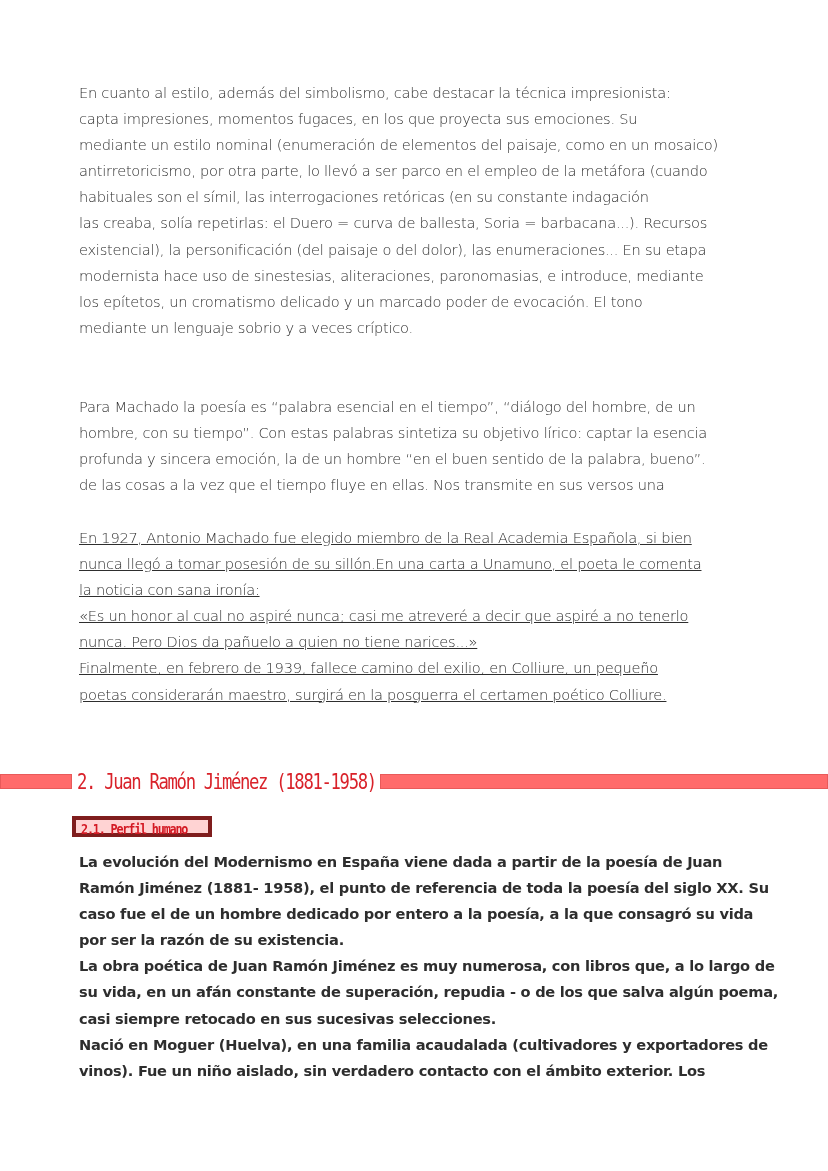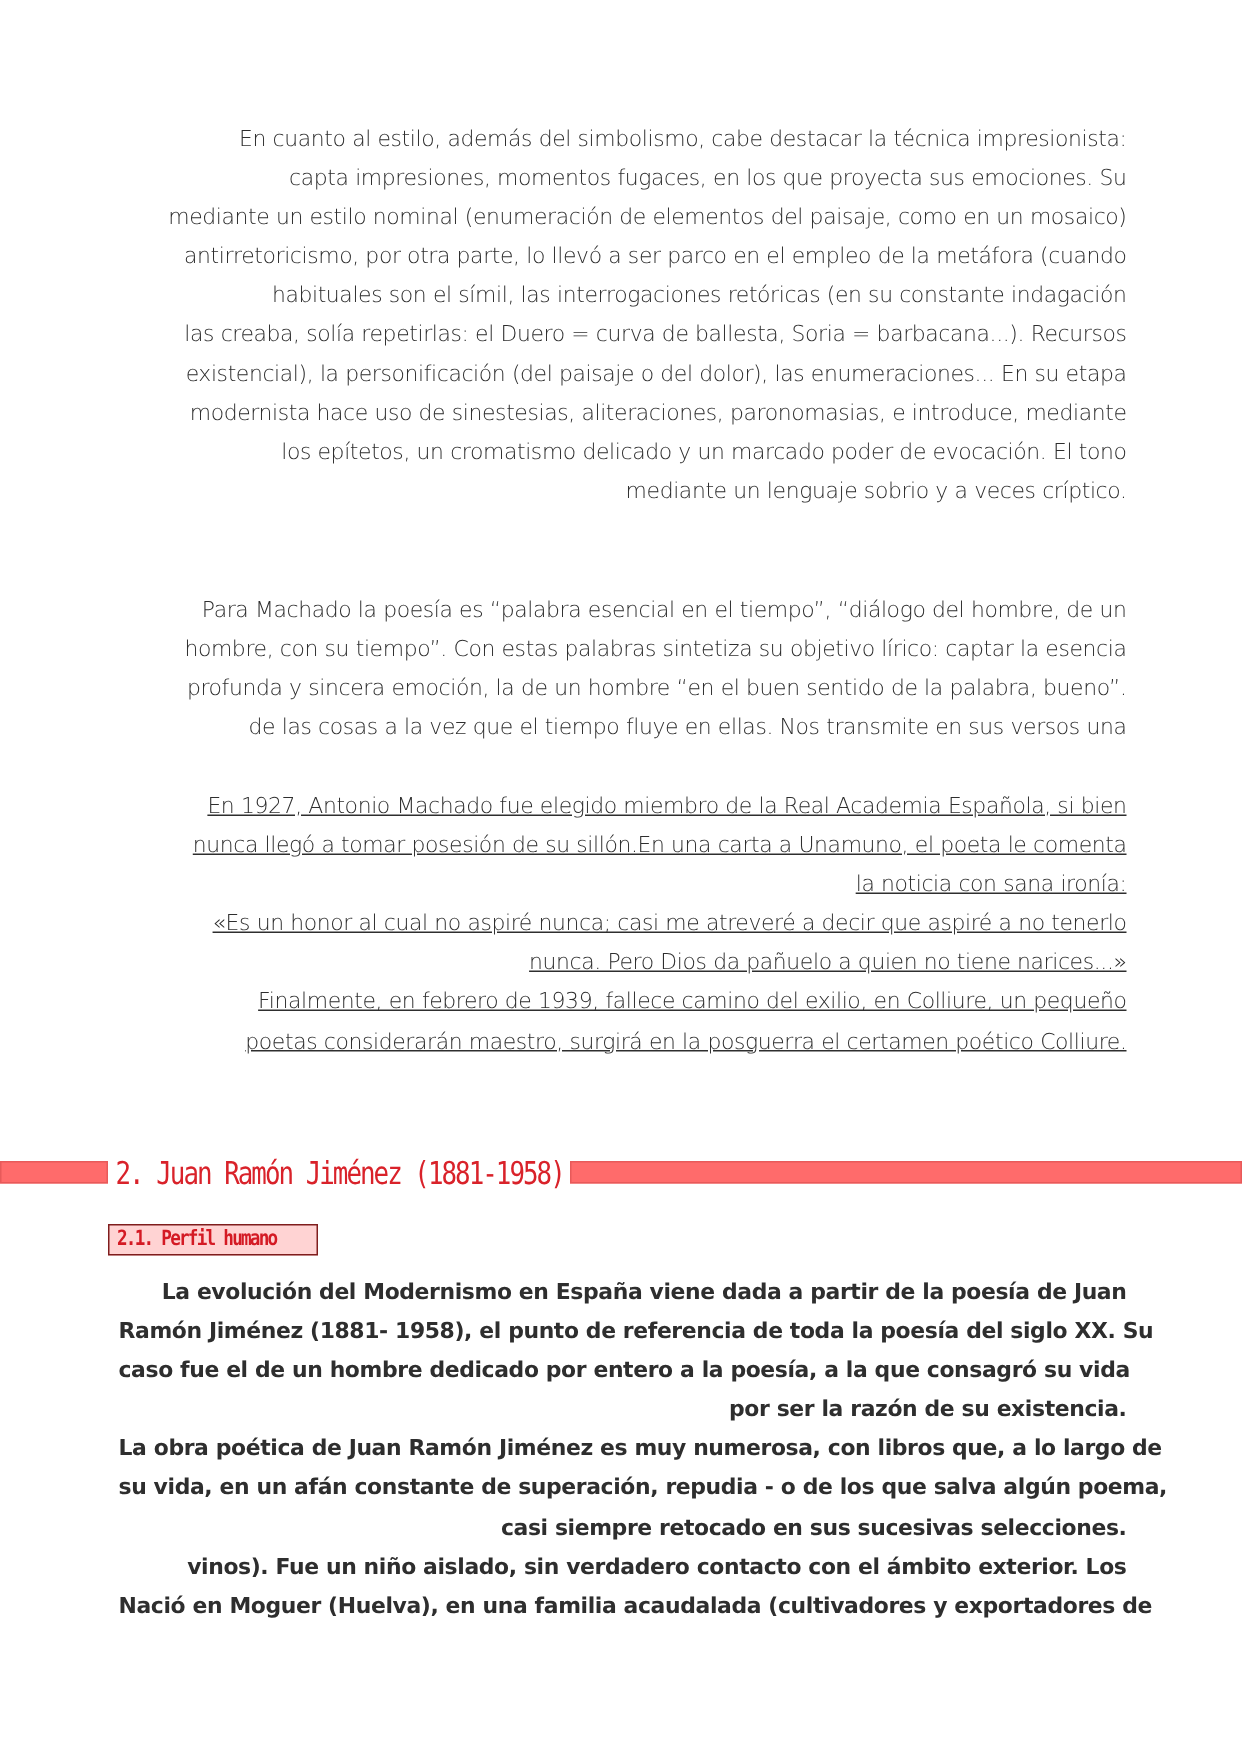--- a/index.html
+++ b/index.html
@@ -27,21 +27,20 @@
       left: 79px;
       width: 672px;
       font-family: "DejaVu Sans", sans-serif;
       font-size: 14.6px;
       line-height: 26.1px;
       letter-spacing: -0.25px;
       word-spacing: 0px;
       color: #2e2e2e;
       font-weight: 300;
       margin: 0;
-      text-align: right;
     }
     .line {
       display: block;
       white-space: nowrap;
     }
     .heading-row {
       position: absolute;
       left: 0;
       top: 768px;
       width: 752px;
@@ -81,21 +80,21 @@
       transform: scaleX(0.82);
       transform-origin: left center;
     }
     .subheading {
       position: absolute;
       left: 72px;
       top: 816px;
       width: 140px;
       height: 21px;
       background: #ffd3d3;
-      border: 1px solid #7f1d1d;
+      border: 4px solid #7f1d1d;
       box-sizing: border-box;
     }
     .subheading-text {
       position: absolute;
       left: 5px;
       top: 0px;
       font-family: "DejaVu Sans Mono", monospace;
       font-weight: bold;
       font-size: 14px;
       line-height: 19px;
@@ -152,17 +151,17 @@
   </div>
 
   <div class="para" style="top:849px;font-weight:bold;">
     <span class="line">La evolución del Modernismo en España viene dada a partir de la poesía de Juan</span>
     <span class="line">Ramón Jiménez (1881- 1958), el punto de referencia de toda la poesía del siglo XX. Su</span>
     <span class="line">caso fue el de un hombre dedicado por entero a la poesía, a la que consagró su vida</span>
     <span class="line">por ser la razón de su existencia.</span>
     <span class="line">La obra poética de Juan Ramón Jiménez es muy numerosa, con libros que, a lo largo de</span>
     <span class="line">su vida, en un afán constante de superación, repudia - o de los que salva algún poema,</span>
     <span class="line">casi siempre retocado en sus sucesivas selecciones.</span>
+    <span class="line">Nació en Moguer (Huelva), en una familia acaudalada (cultivadores y exportadores de</span>
     <span class="line">vinos). Fue un niño aislado, sin verdadero contacto con el ámbito exterior. Los</span>
-    <span class="line">Nació en Moguer (Huelva), en una familia acaudalada (cultivadores y exportadores de</span>
   </div>
 
 </div>
 
 </body></html>

